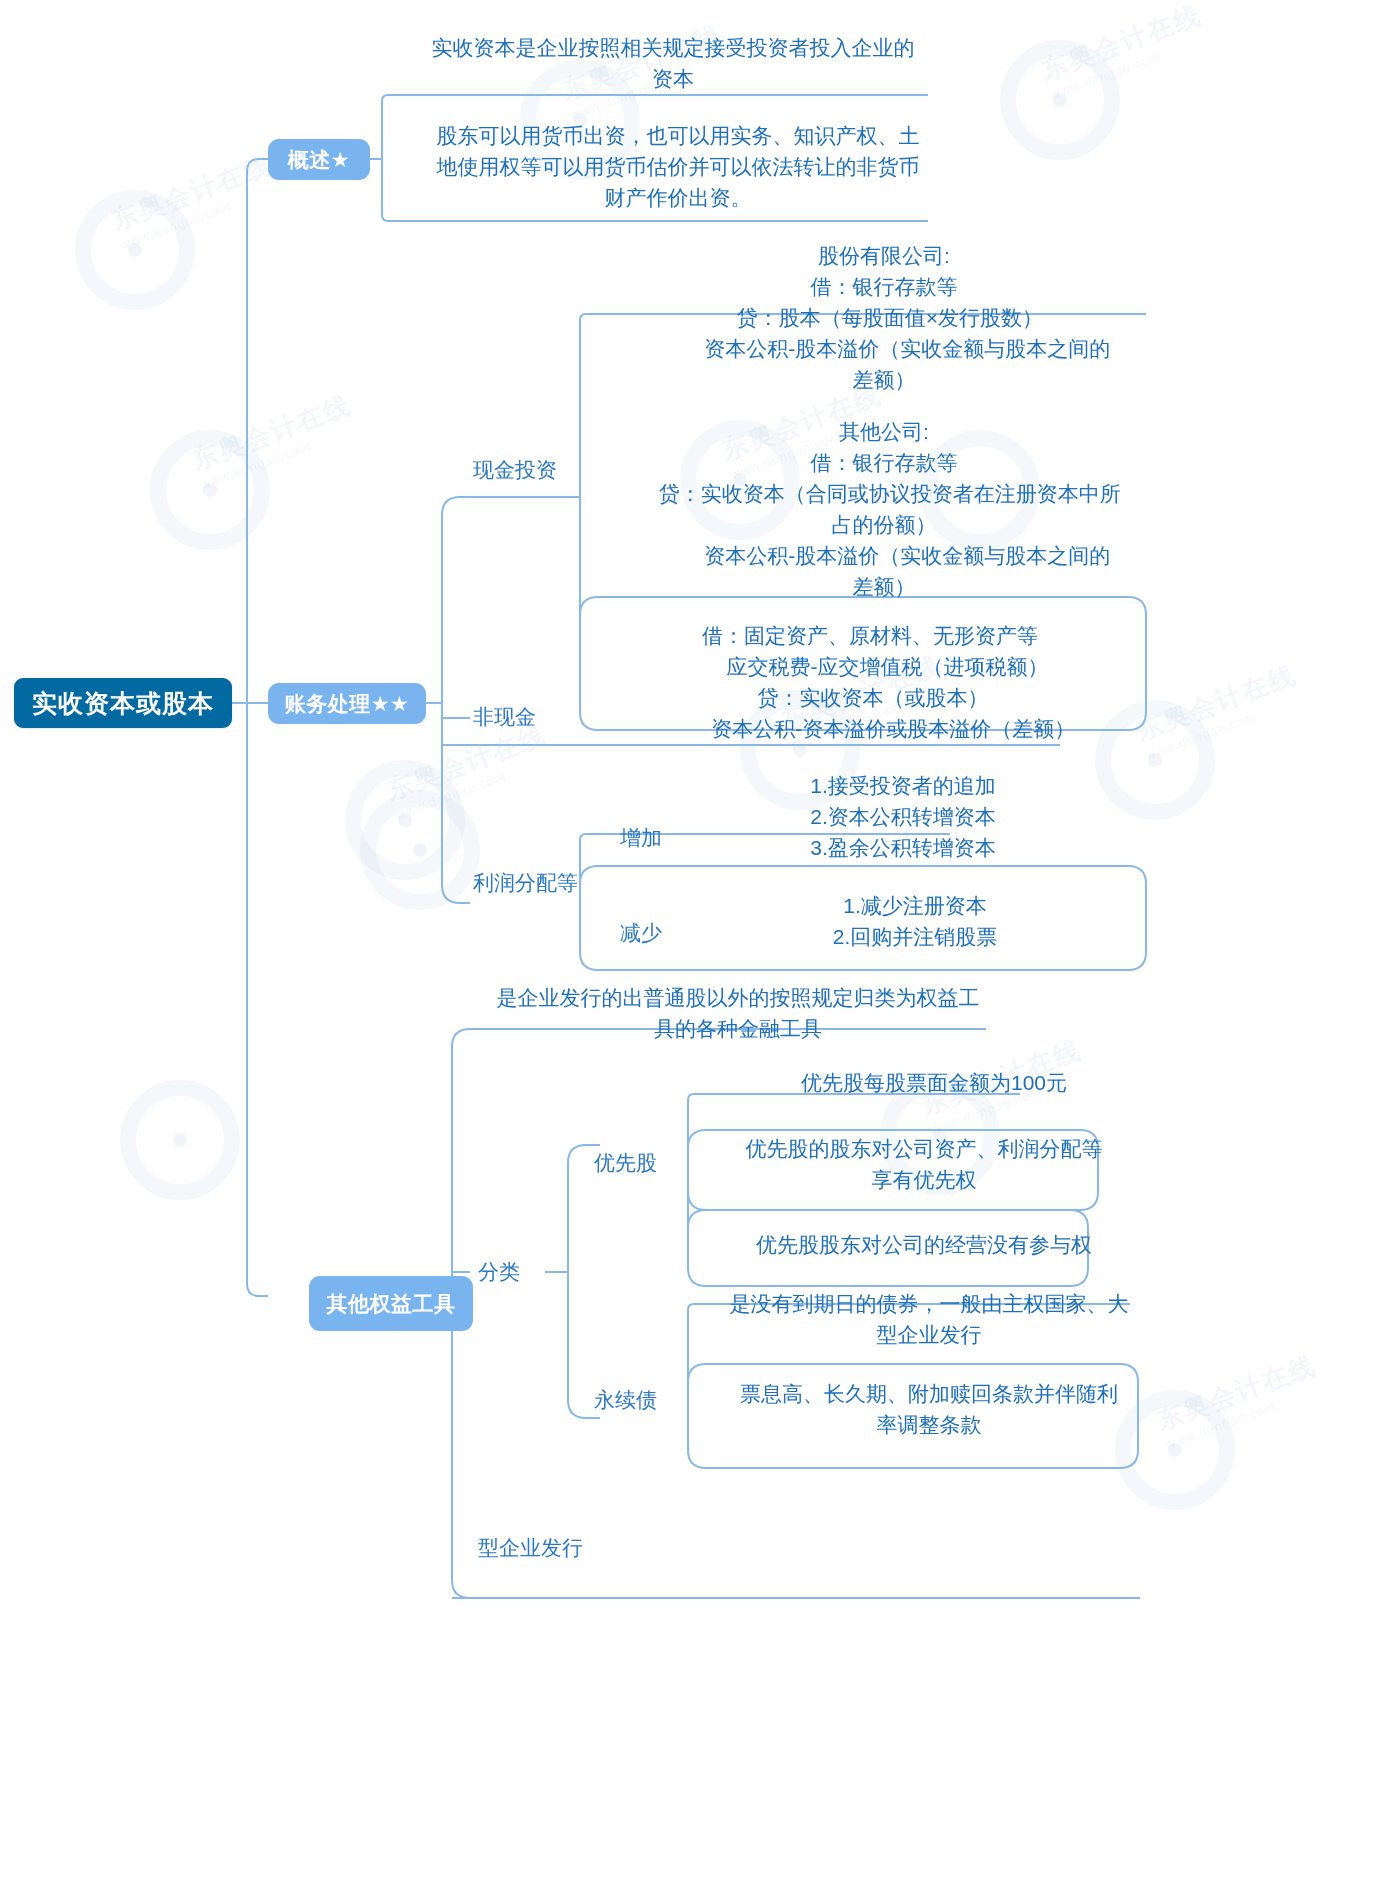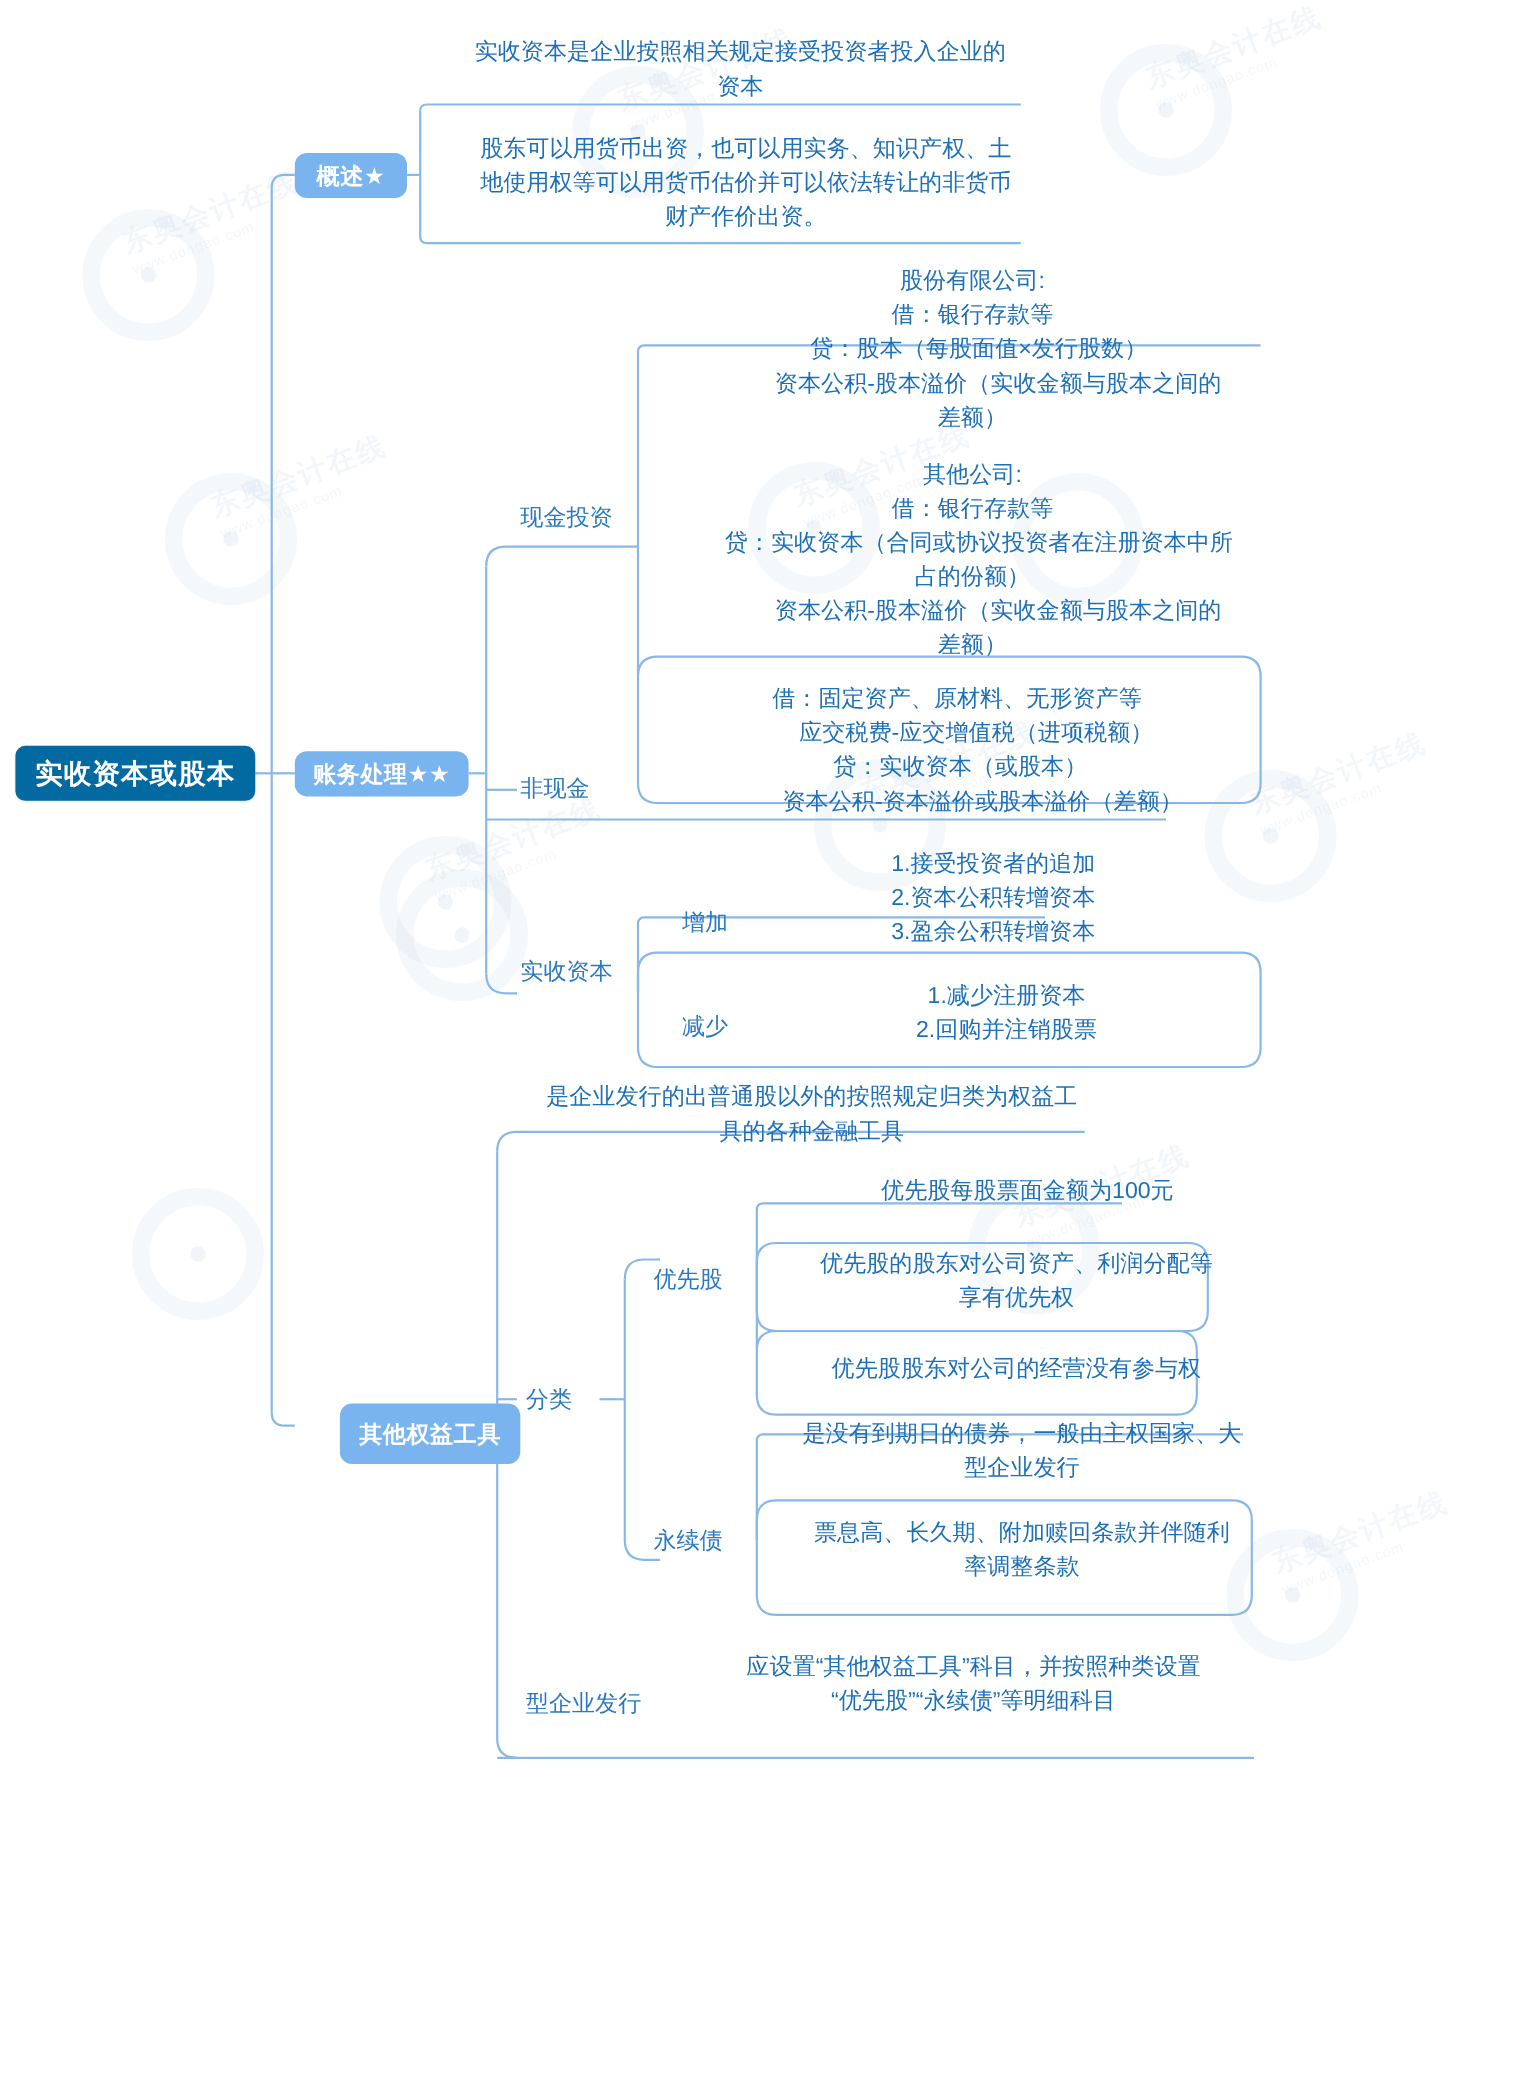--- a/index.html
+++ b/index.html
@@ -312,21 +312,21 @@
         资本公积-股本溢价（实收金额与股本之间的
 差额）</div>
 
   <div class="node leaf-label" style="left:473px; top:703px; width:100px; height:28px;">非现金</div>
 
   <div class="node text-block" style="left:600px; top:620px; width:540px;">借：固定资产、原材料、无形资产等
       应交税费-应交增值税（进项税额）
  贷：实收资本（或股本）
         资本公积-资本溢价或股本溢价（差额）</div>
 
-  <div class="node leaf-label" style="left:473px; top:869px; width:120px; height:28px;">实收资本</div>
+  <div class="node leaf-label" style="left:473px; top:869px; width:120px; height:28px;">利润分配等</div>
 
   <div class="node leaf-label" style="left:620px; top:824px; width:70px; height:28px;">增加</div>
 
   <div class="node text-block" style="left:738px; top:770px; width:330px;">1.接受投资者的追加
 2.资本公积转增资本
 3.盈余公积转增资本</div>
 
   <div class="node leaf-label" style="left:620px; top:919px; width:70px; height:28px;">减少</div>
 
   <div class="node text-block" style="left:750px; top:890px; width:330px;">1.减少注册资本
@@ -349,16 +349,14 @@
   <div class="node leaf-label" style="left:594px; top:1386px; width:80px; height:28px;">永续债</div>
 
   <div class="node text-block" style="left:724px; top:1288px; width:410px;">是没有到期日的债券，一般由主权国家、大
 型企业发行</div>
 
   <div class="node text-block" style="left:724px; top:1378px; width:410px;">票息高、长久期、附加赎回条款并伴随利
 率调整条款</div>
 
   <div class="node leaf-label" style="left:478px; top:1534px; width:120px; height:28px;">型企业发行</div>
 
-  <div class="node text-block center" style="left:620px; top:1500px; width:530px;">应设置“其他权益工具”科目，并按照种类设置
-“优先股”“永续债”等明细科目</div>
 
 </div>
 
 </body></html>

